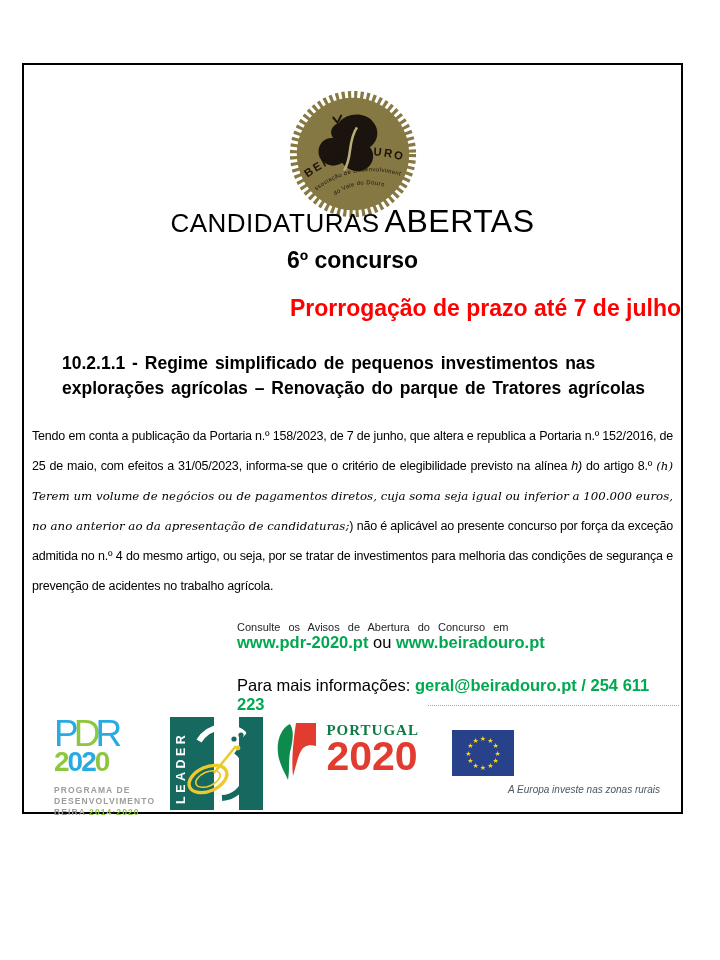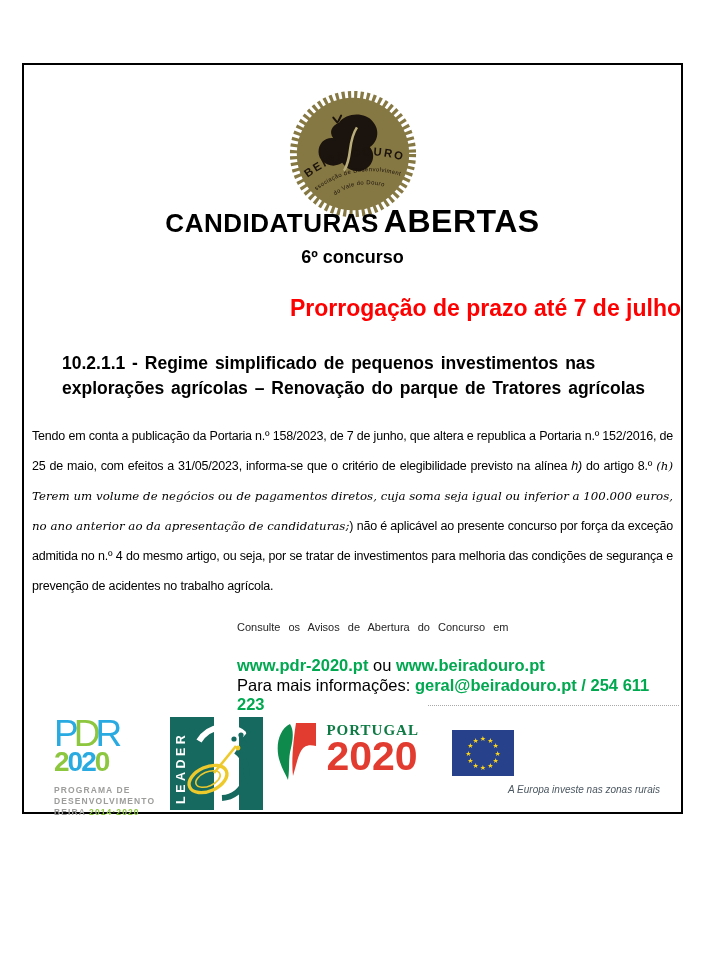--- a/index.html
+++ b/index.html
@@ -3,34 +3,34 @@
 <meta charset="utf-8">
 <style>
   html,body{margin:0;padding:0;background:#fff;}
   body{width:720px;height:960px;position:relative;font-family:"Liberation Sans",sans-serif;color:#000;}
   .frame{position:absolute;left:22px;top:63px;width:657px;height:747px;border:2px solid #000;background:#fff;}
 
   
   .badge{position:absolute;top:20px;left:50%;transform:translateX(-50%);}
 
   
-  .title{position:absolute;top:138px;left:0;width:100%;text-align:center;font-weight:bold;letter-spacing:.5px;}
+  .title{position:absolute;top:138px;left:0;width:100%;text-align:center;font-weight:normal;letter-spacing:.5px;}
   .title .t1{font-size:26px;}
   .title .t2{font-size:32px;}
-  .contest{position:absolute;top:182px;left:0;width:100%;text-align:center;font-weight:bold;font-size:18px;}
+  .contest{position:absolute;top:182px;left:0;width:100%;text-align:center;font-weight:bold;font-size:23px;}
   .notice{position:absolute;top:230px;left:0;width:100%;text-align:right;font-weight:bold;font-size:23px;color:#ff0000;}
 
   .measure{position:absolute;top:286px;left:38px;width:600px;font-weight:bold;font-size:17.5px;line-height:25px;word-spacing:2px;}
 
   .bodytext{position:absolute;top:356px;left:8px;width:641px;font-size:12.5px;letter-spacing:-0.2px;line-height:30px;text-align:justify;}
   .bodytext .it{font-style:italic;}
   .bodytext .quote{font-family:"DejaVu Serif",serif;font-style:italic;font-size:11.8px;letter-spacing:0;}
 
   .consult{position:absolute;top:556px;left:213px;font-size:11px;word-spacing:5px;color:#262626;}
-  .links{position:absolute;top:591px;left:213px;font-size:16.5px;line-height:19px;}
+  .links{position:absolute;top:568px;left:213px;font-size:16.5px;line-height:19px;}
   .links .lnk{color:#00a850;font-weight:bold;}
   .info{position:absolute;top:611px;left:213px;font-size:16.5px;}
   .info .lnk{color:#00a850;font-weight:bold;}
 
   
   .pdr{position:absolute;left:30px;top:650px;width:112px;line-height:1;}
   .pdr .big{font-size:37px;font-weight:normal;letter-spacing:-5px;}
   .pdr .year{font-size:28px;font-weight:bold;letter-spacing:-2px;margin-top:-4px;}
   .pdr .blue{color:#29abe2;} .pdr .green{color:#8dc63f;}
   .pdr .small{margin-top:9px;font-size:8.5px;letter-spacing:1.1px;color:#9d9d9c;line-height:11px;font-weight:bold;}

